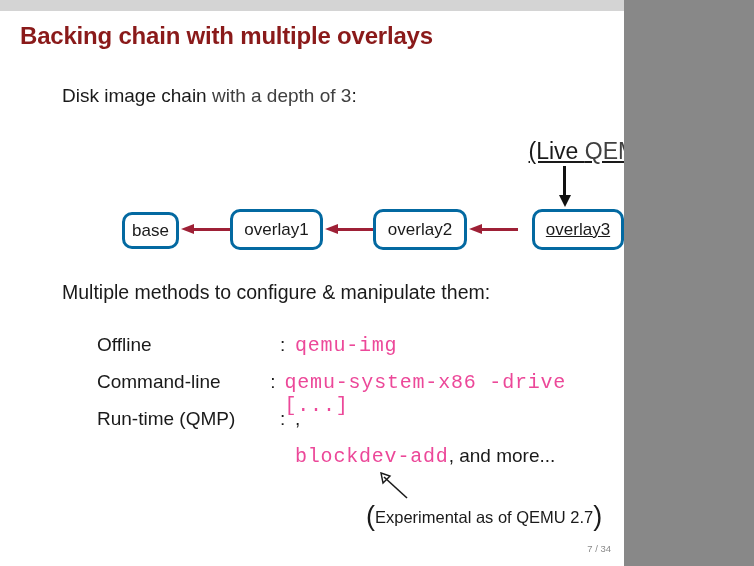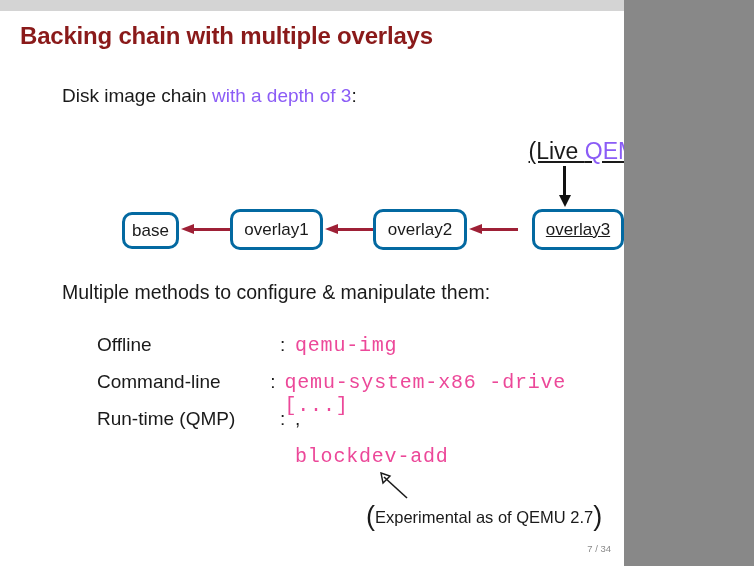--- a/index.html
+++ b/index.html
@@ -6,21 +6,21 @@
   .slide{
     position:relative;width:624px;height:566px;background:#ffffff;
     overflow:hidden;font-family:"Liberation Sans",sans-serif;color:#1a1a1a;
   }
   .topbar{position:absolute;left:0;top:0;width:754px;height:11px;background:#d4d4d4;}
   .title{
     position:absolute;left:20px;top:22px;font-size:24px;font-weight:700;
     color:#8a1a1a;letter-spacing:-0.2px;
   }
   .intro{position:absolute;left:62px;top:85px;font-size:19px;}
-  .alert{color:#8b5cf6;}
+  .alert{color:#404040;}
   
   .live-label{position:absolute;left:525px;top:138px;width:140px;text-align:center;font-size:23px;text-decoration:underline;}
   .down-arrow{position:absolute;left:558px;top:166px;width:13px;height:41px;
     display:flex;flex-direction:column;align-items:center;}
   .down-arrow .stem{width:3px;height:29px;background:#111;}
   .down-arrow .head{width:0;height:0;border-left:6px solid transparent;
     border-right:6px solid transparent;border-top:12px solid #111;}
   .node{
     position:absolute;top:209px;height:41px;box-sizing:border-box;
     border:3px solid #0369a1;border-radius:10px;background:#fff;
@@ -107,20 +107,21 @@
   </div>
   <div class="mrow r3">
     <span class="mlabel">Run-time (QMP)</span>
     <span class="msep">:</span>
     <span>,</span>
   </div>
   <div class="mrow r4">
     <span class="mlabel"></span>
     <span class="msep"></span>
     <span class="mcode">blockdev-add</span>
+    <span>, and more...</span>
   </div>
 
   <svg class="pointer-arrow" width="42" height="34" viewBox="0 0 42 34">
     <line x1="33" y1="29" x2="10" y2="8" stroke="#1a1a1a" stroke-width="1.6"></line>
     <polygon points="7,4 16,7 9,14" fill="none" stroke="#1a1a1a" stroke-width="1.4"></polygon>
   </svg>
 
   <div class="annotation">
     <span class="bigparen">(</span>
     <span>Experimental as of QEMU 2.7</span>

